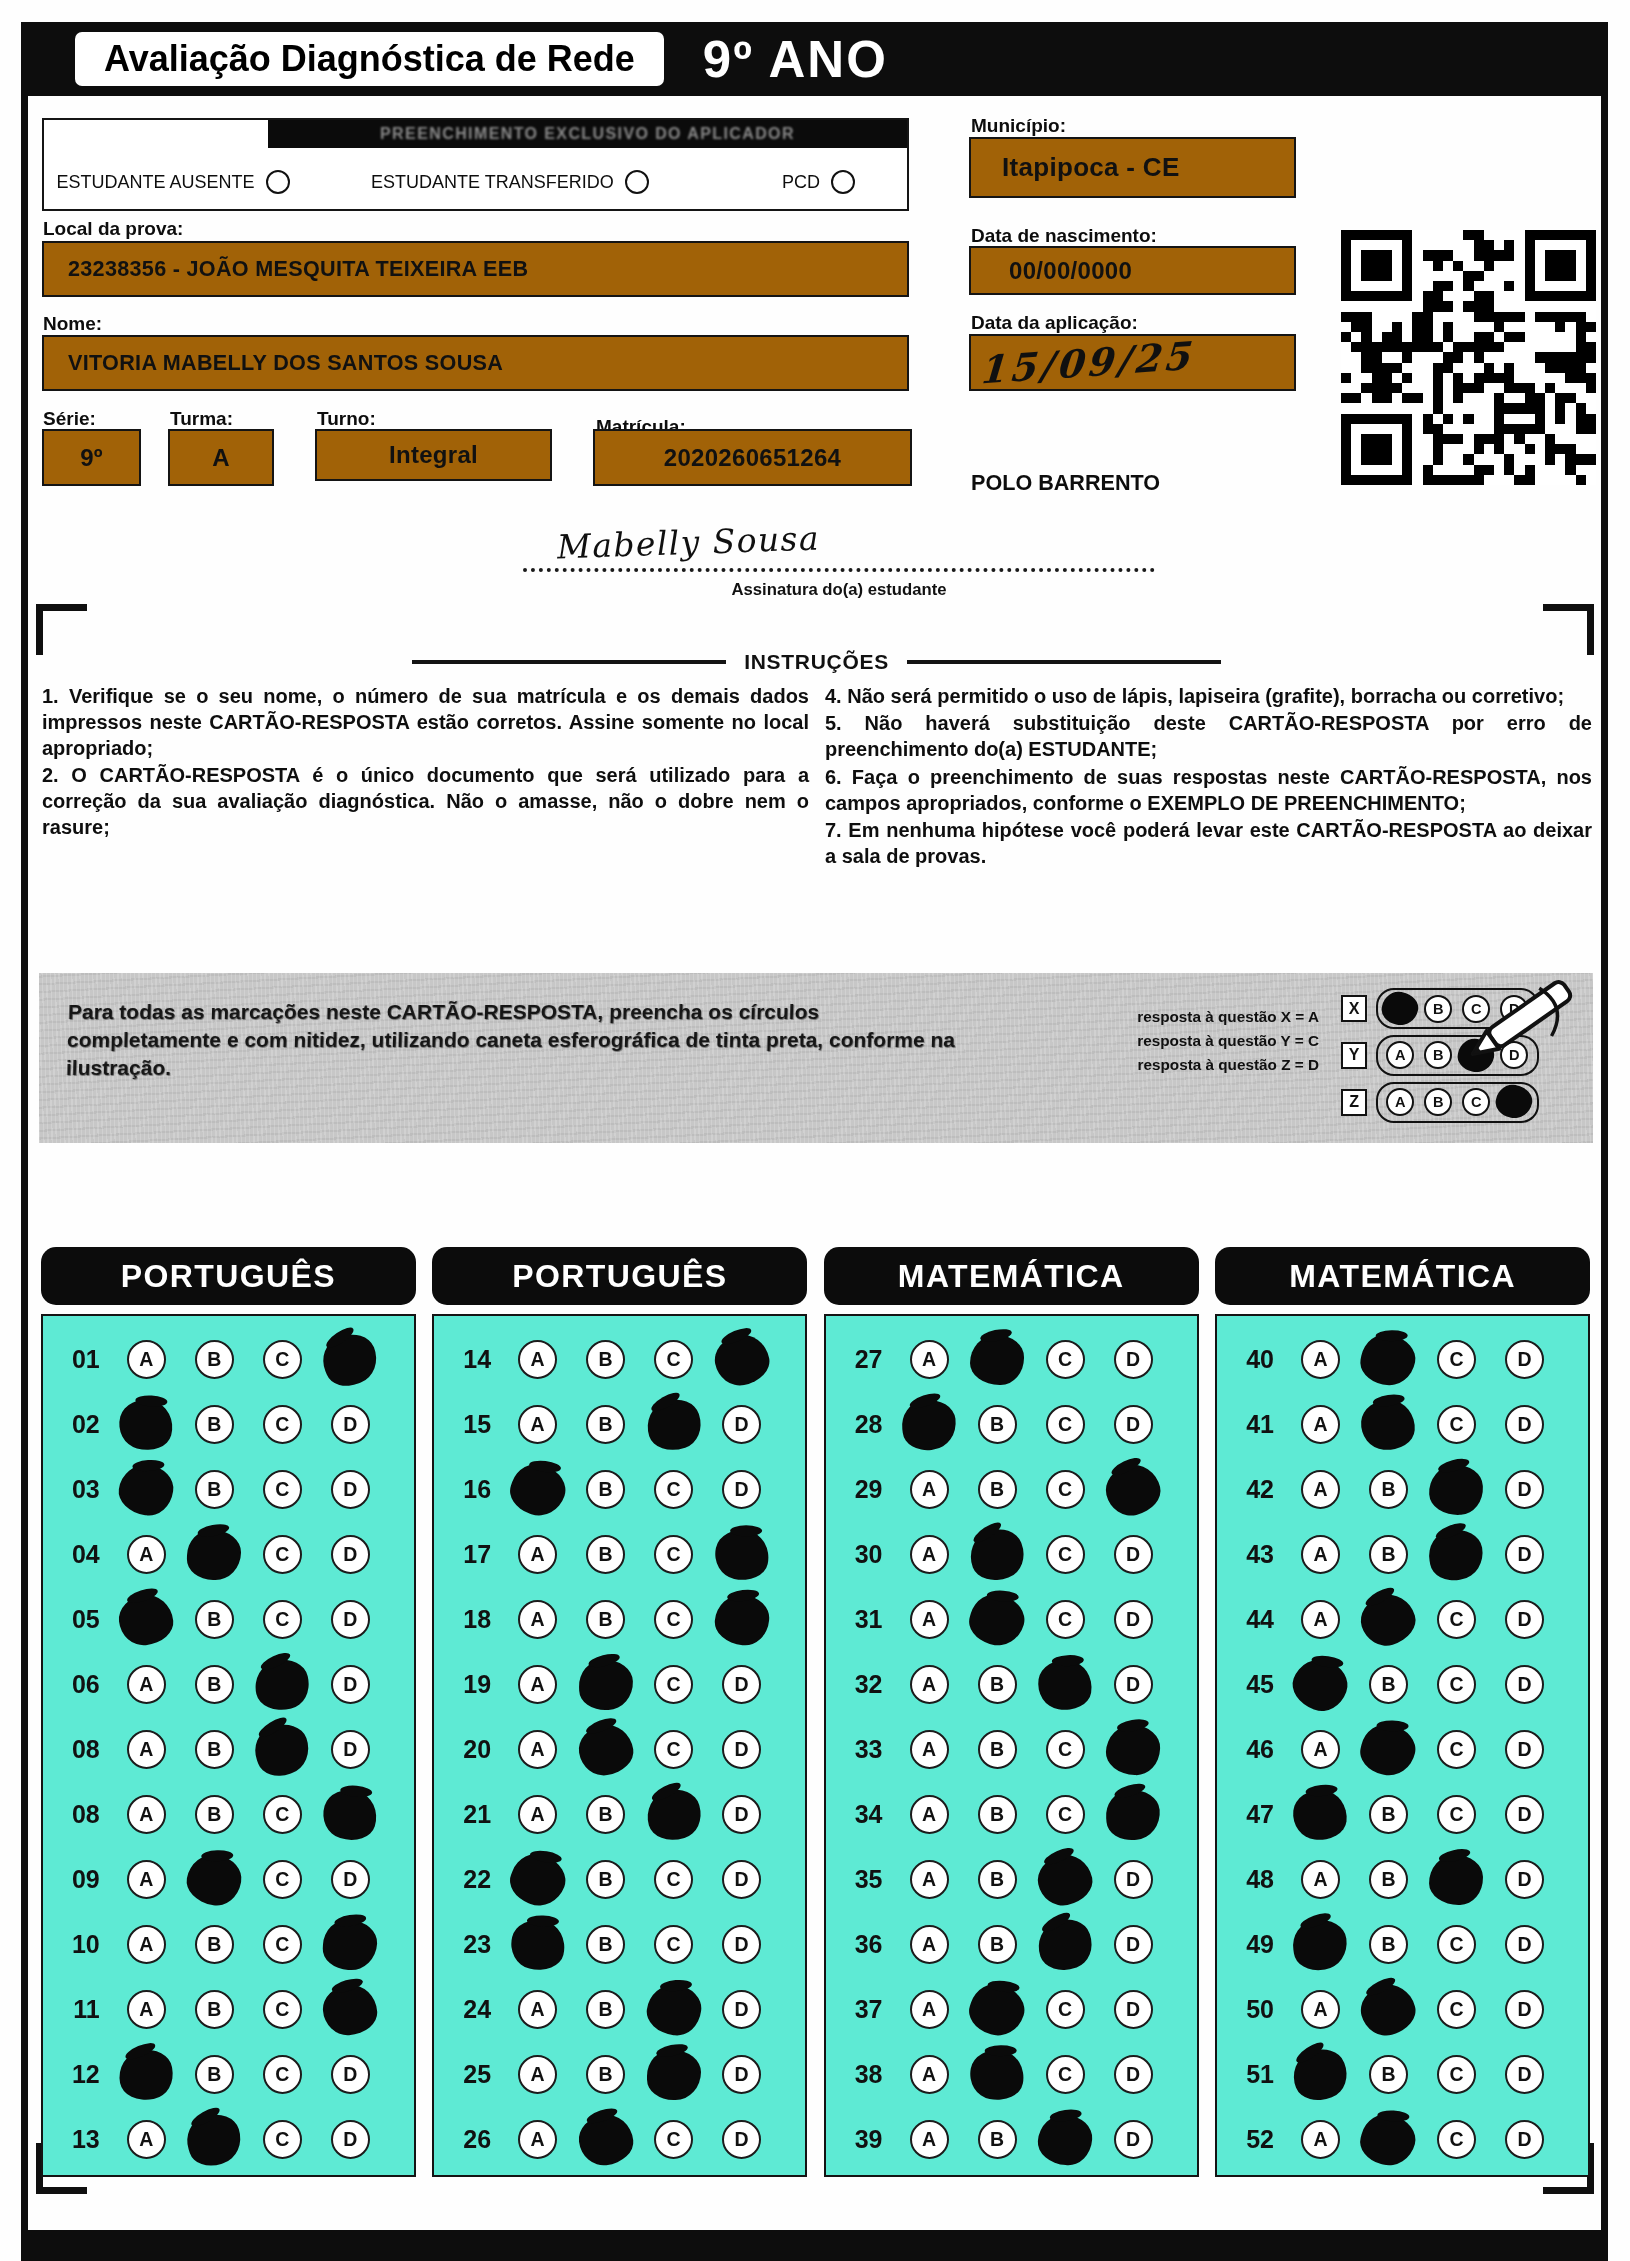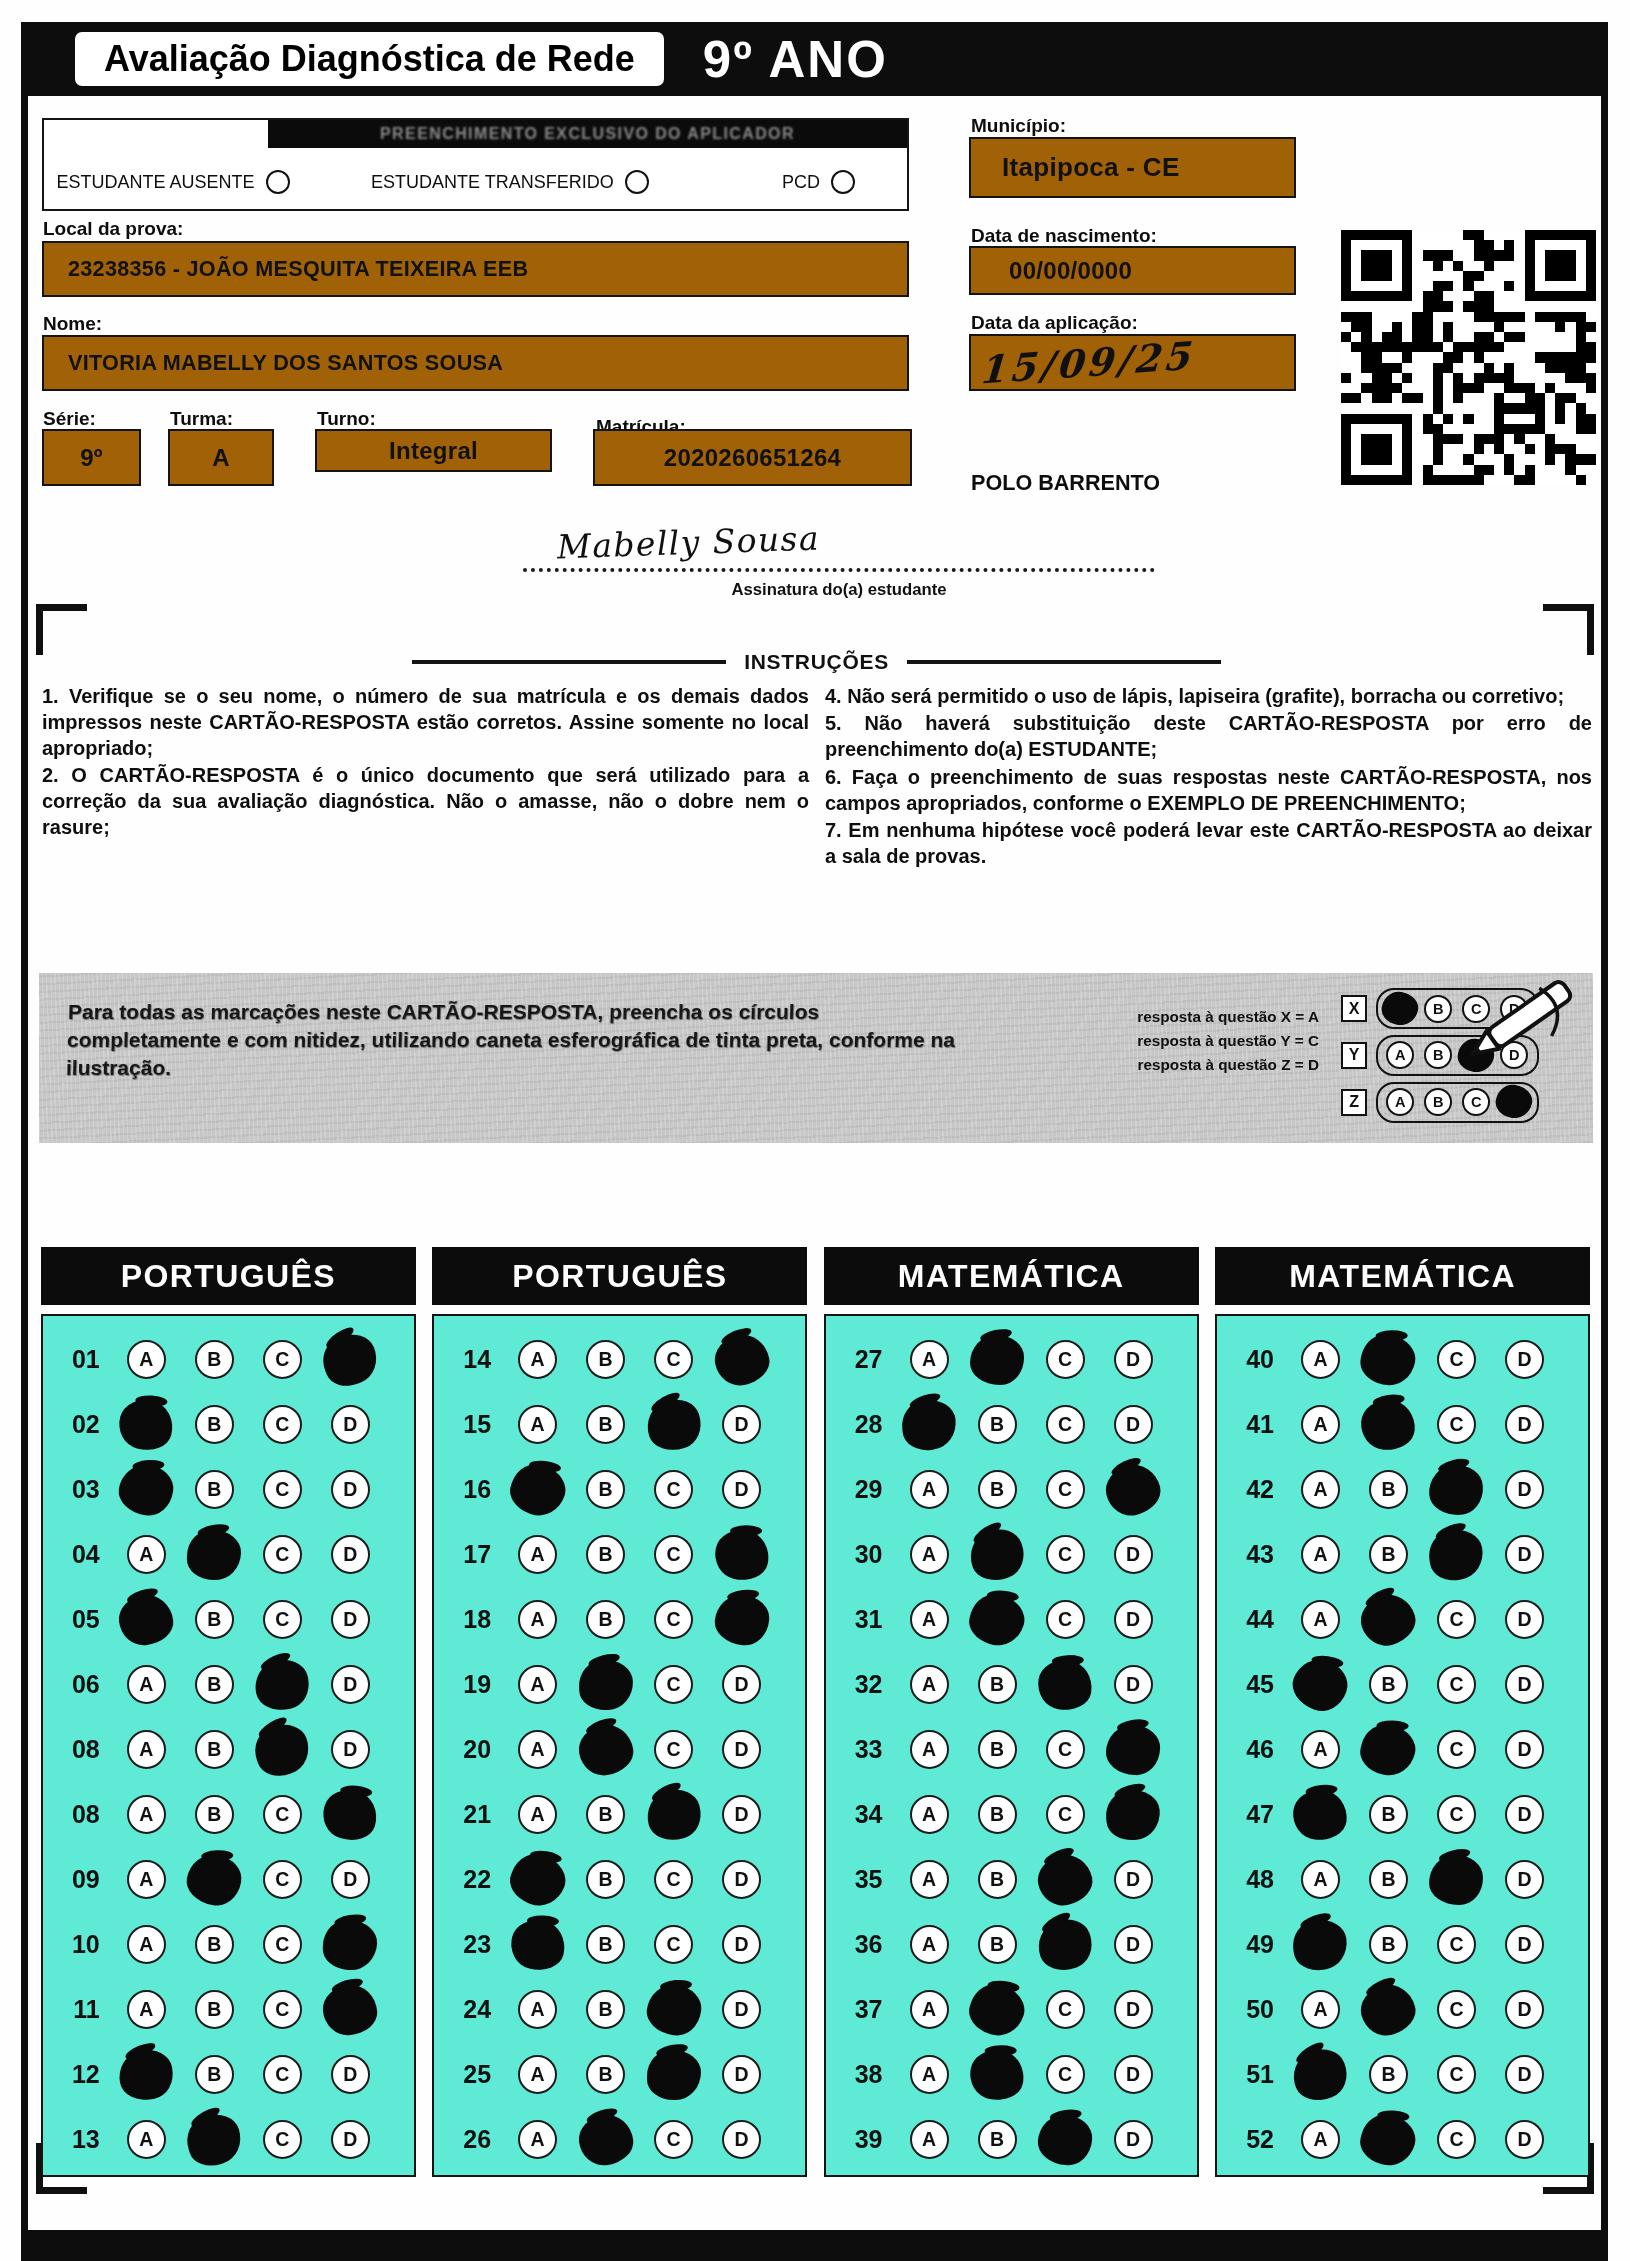--- a/index.html
+++ b/index.html
@@ -76,21 +76,21 @@
   .ex-circle{width:28px;height:28px;border:2.1px solid #111;border-radius:50%;background:#fff;display:flex;
              align-items:center;justify-content:center;font-weight:bold;font-size:14.6px;}
   .ex-blob{position:absolute;left:-2.8px;top:-1.4px;width:36px;height:33px;background:#0a0a0a;
            border-radius:46% 54% 50% 50% / 55% 45% 57% 43%;transform:rotate(12deg);}
   .pen{position:absolute;left:1398px;top:1.4px;width:150px;height:120px;}
 
   
   .answers{position:absolute;left:41px;top:1247px;width:1549px;display:flex;gap:16.7px;}
   .answer-column{flex:1 1 0;}
   .col-header{height:58px;background:#0c0c0c;color:#fff;display:flex;align-items:center;justify-content:center;
-              font-size:32px;font-weight:bold;letter-spacing:1.4px;}
+              font-size:32px;font-weight:bold;letter-spacing:1.4px;border-radius:15px;}
   .col-box{margin-top:9px;border:2.8px solid #141414;height:863px;padding:11px 0 0 16.7px;background:#5eead4;}
   .q-row{height:65px;display:flex;align-items:center;gap:25px;}
   .q-num{width:40px;text-align:right;font-size:25px;font-weight:bold;flex:0 0 auto;}
   .cell{width:43px;height:43px;position:relative;display:flex;align-items:center;justify-content:center;flex:0 0 auto;}
   .circle{width:39px;height:39px;border:2.8px solid #1b1b1b;border-radius:50%;display:flex;align-items:center;
           justify-content:center;font-size:19.5px;font-weight:bold;background:#fff;}
   .blob{position:absolute;left:-5.6px;top:-3.5px;width:54px;height:50px;background:#0a0a0a;}
   .blob::after{content:"";position:absolute;left:9.7px;top:-4.9px;width:32px;height:11px;background:#0a0a0a;
                border-radius:50%;transform:rotate(-12deg);}
   .blob-a{border-radius:46% 54% 49% 51% / 54% 46% 58% 42%;}
@@ -145,21 +145,21 @@
   <div class="vbox center" style="left:42px;top:429px;width:99px;height:57px">
     <span class="vtext">9º</span>
   </div>
 
   <span class="flabel" style="left:170px;top:408px">Turma:</span>
   <div class="vbox center" style="left:168px;top:429px;width:106px;height:57px">
     <span class="vtext">A</span>
   </div>
 
   <span class="flabel" style="left:317px;top:408px">Turno:</span>
-  <div class="vbox center" style="left:315px;top:429px;width:237px;height:43px">
+  <div class="vbox center" style="left:315px;top:429px;width:237px;height:52px">
     <span class="vtext">Integral</span>
   </div>
 
   <span class="flabel" style="left:596px;top:416px">Matrícula:</span>
   <div class="vbox center" style="left:593px;top:429px;width:319px;height:57px">
     <span class="vtext">2020260651264</span>
   </div>
 
   <span class="flabel" style="left:971px;top:115px">Município:</span>
   <div class="vbox" style="left:969px;top:137px;width:327px;height:61px">

